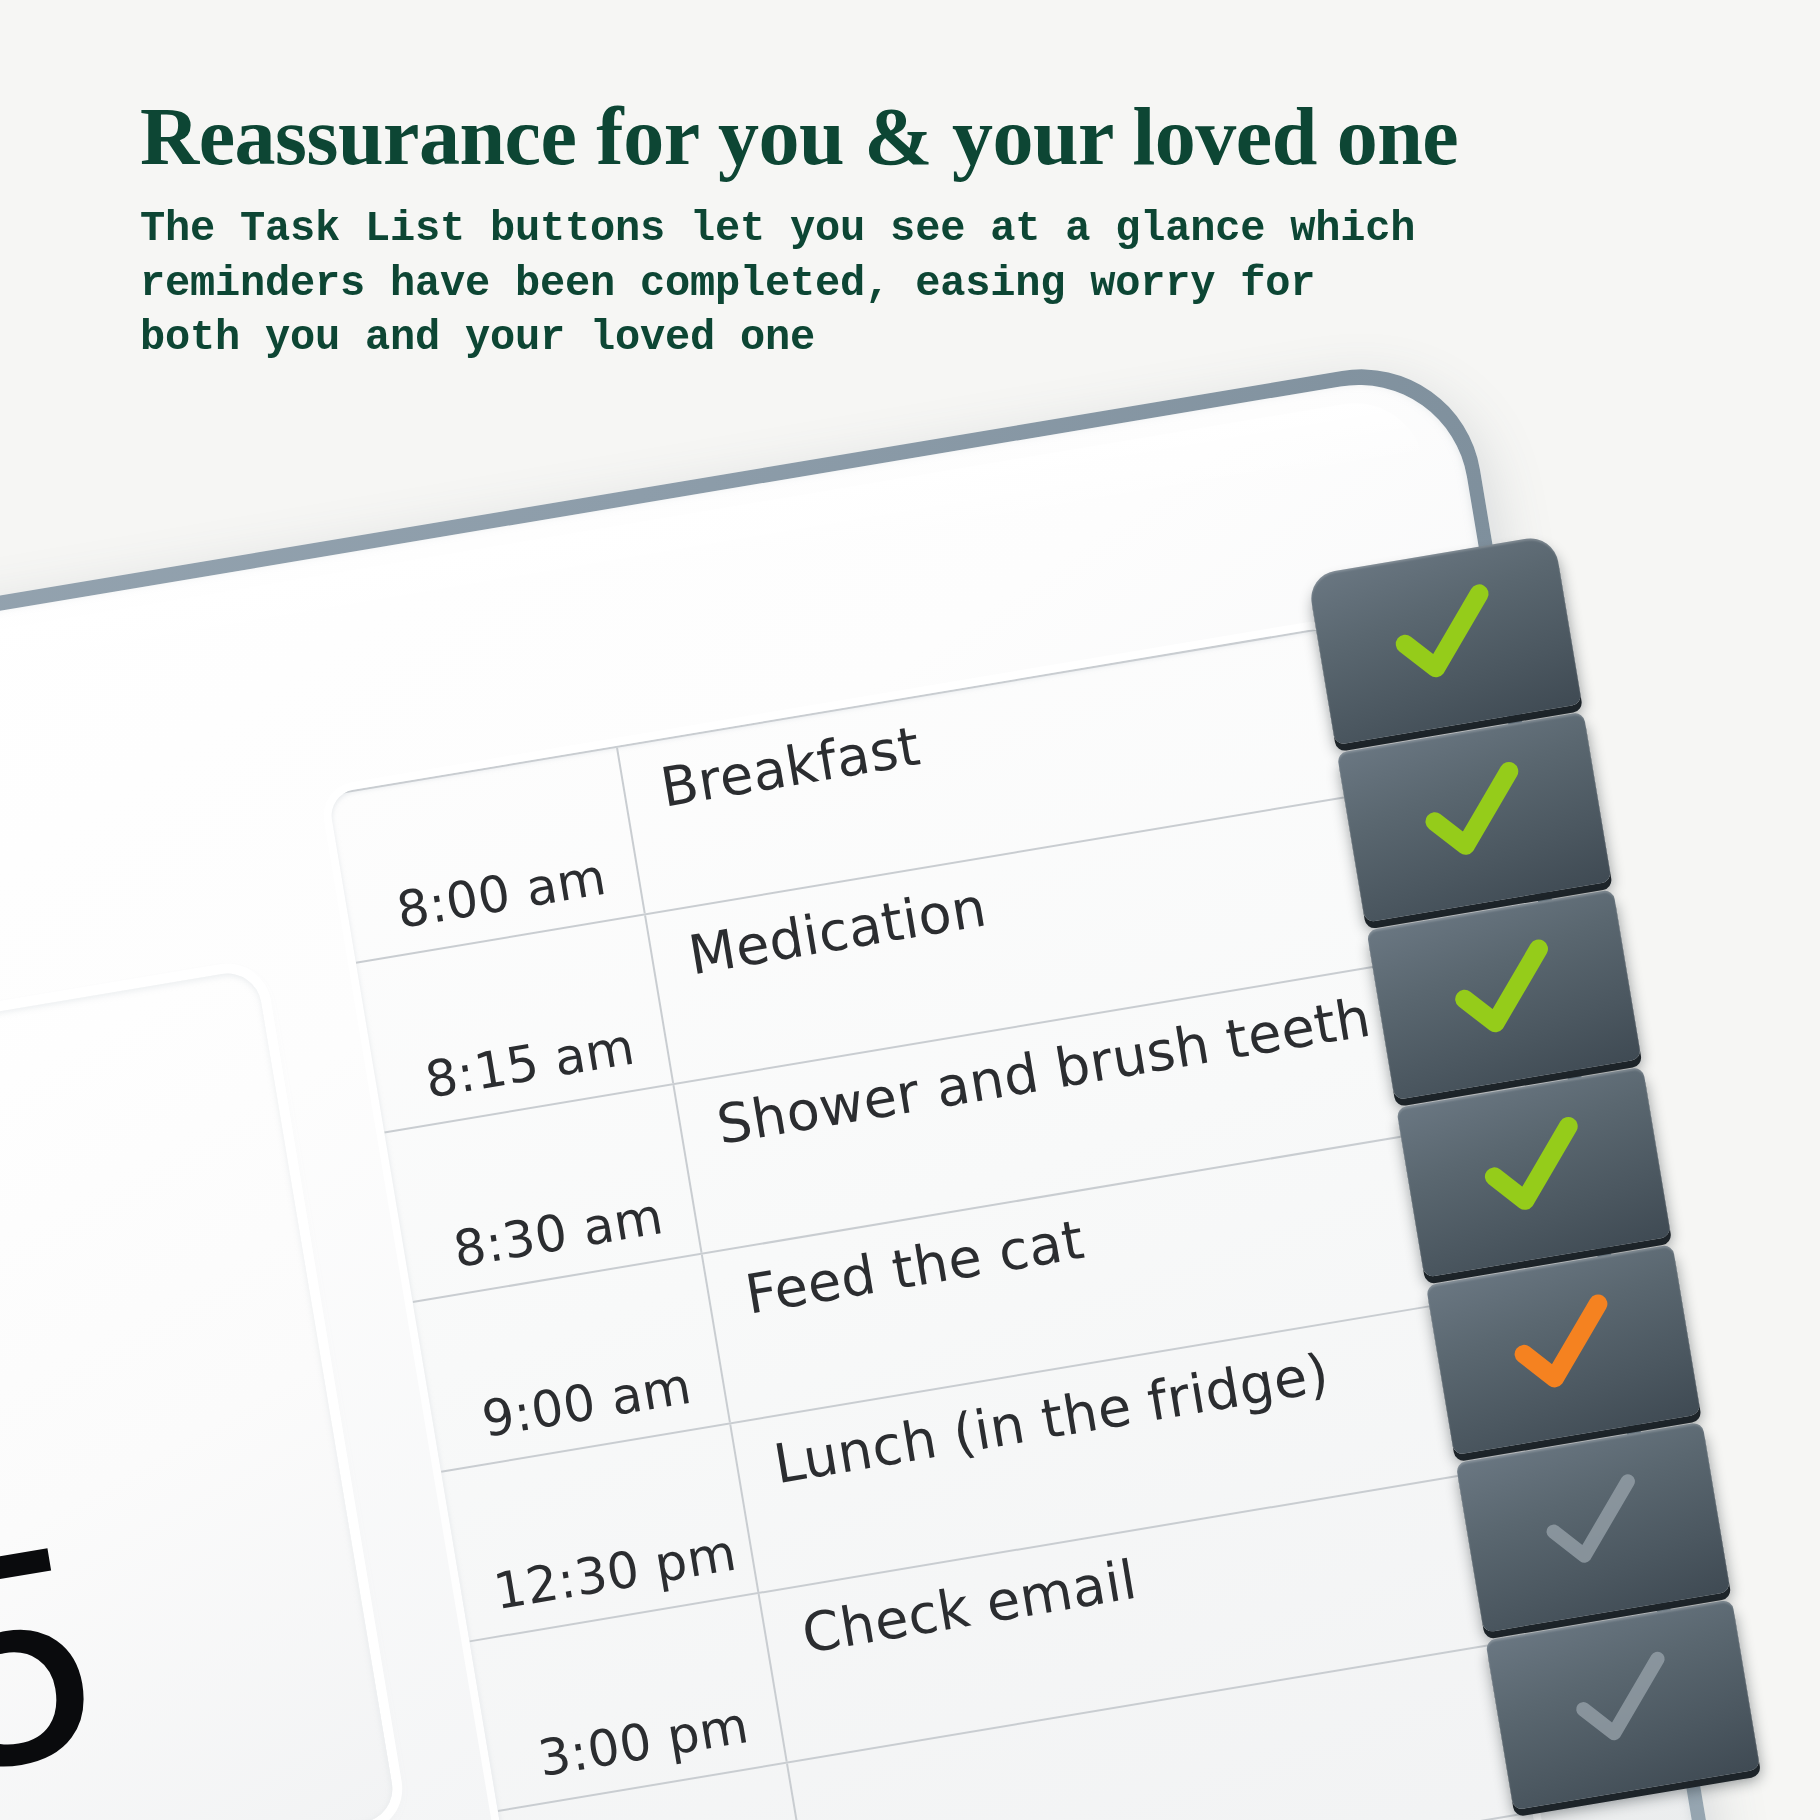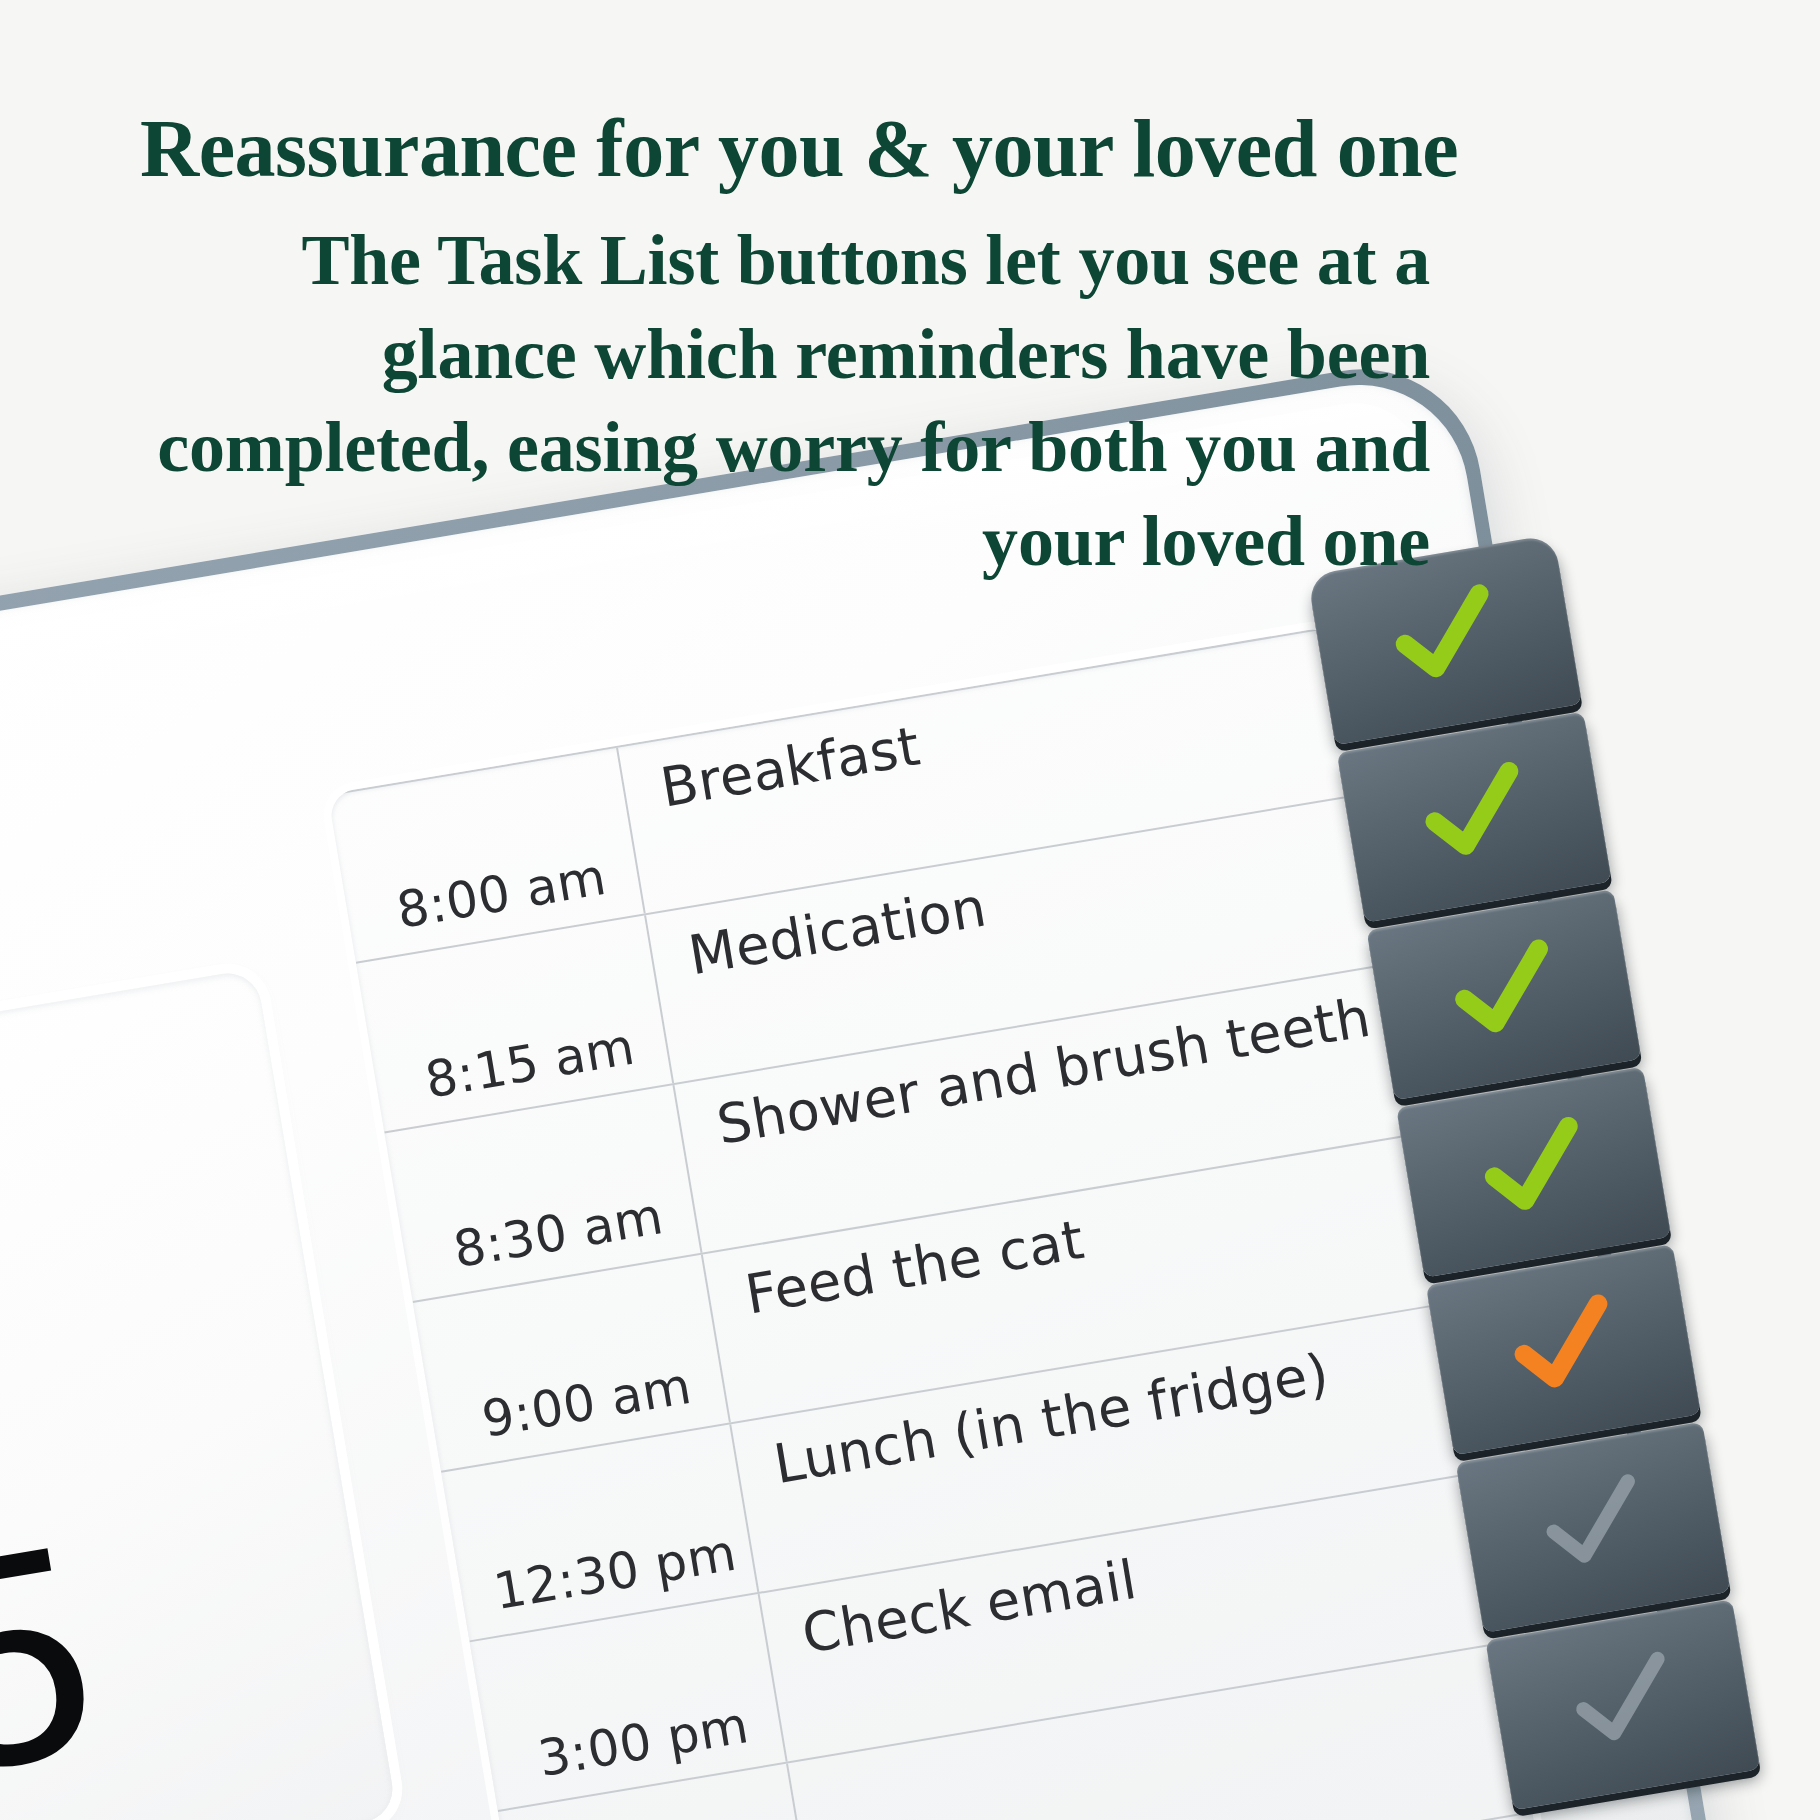--- a/index.html
+++ b/index.html
@@ -13,44 +13,43 @@
     background: #f6f6f4;
     font-family: "Liberation Sans", sans-serif;
     overflow: hidden;
     position: relative;
   }
 
   
   #promo-header {
     position: absolute;
     left: 140px;
-    top: 108px;
+    top: 96px;
     width: 1560px;
     z-index: 30;
   }
   #promo-title {
     font-family: "Liberation Serif", "DejaVu Serif", serif;
     font-weight: bold;
     font-size: 82px;
     line-height: 1.0;
     letter-spacing: -0.5px;
     color: #0d4634;
     margin: 0 0 24px 0;
     white-space: nowrap;
   }
   #promo-subtitle {
-    font-family: Liberation Serif, serif;
+    font-family: Liberation Mono, monospace;
     font-weight: bold;
-    font-size: 72px;
+    font-size: 42px;
     line-height: 1.30;
     color: #0d4634;
     margin: 0;
     max-width: 1290px;
     letter-spacing: -0.2px;
-    text-align: right;
   }
 
   
   #device-scene {
     position: absolute;
     left: 0;
     top: 0;
     width: 1820px;
     height: 1820px;
     overflow: hidden;

